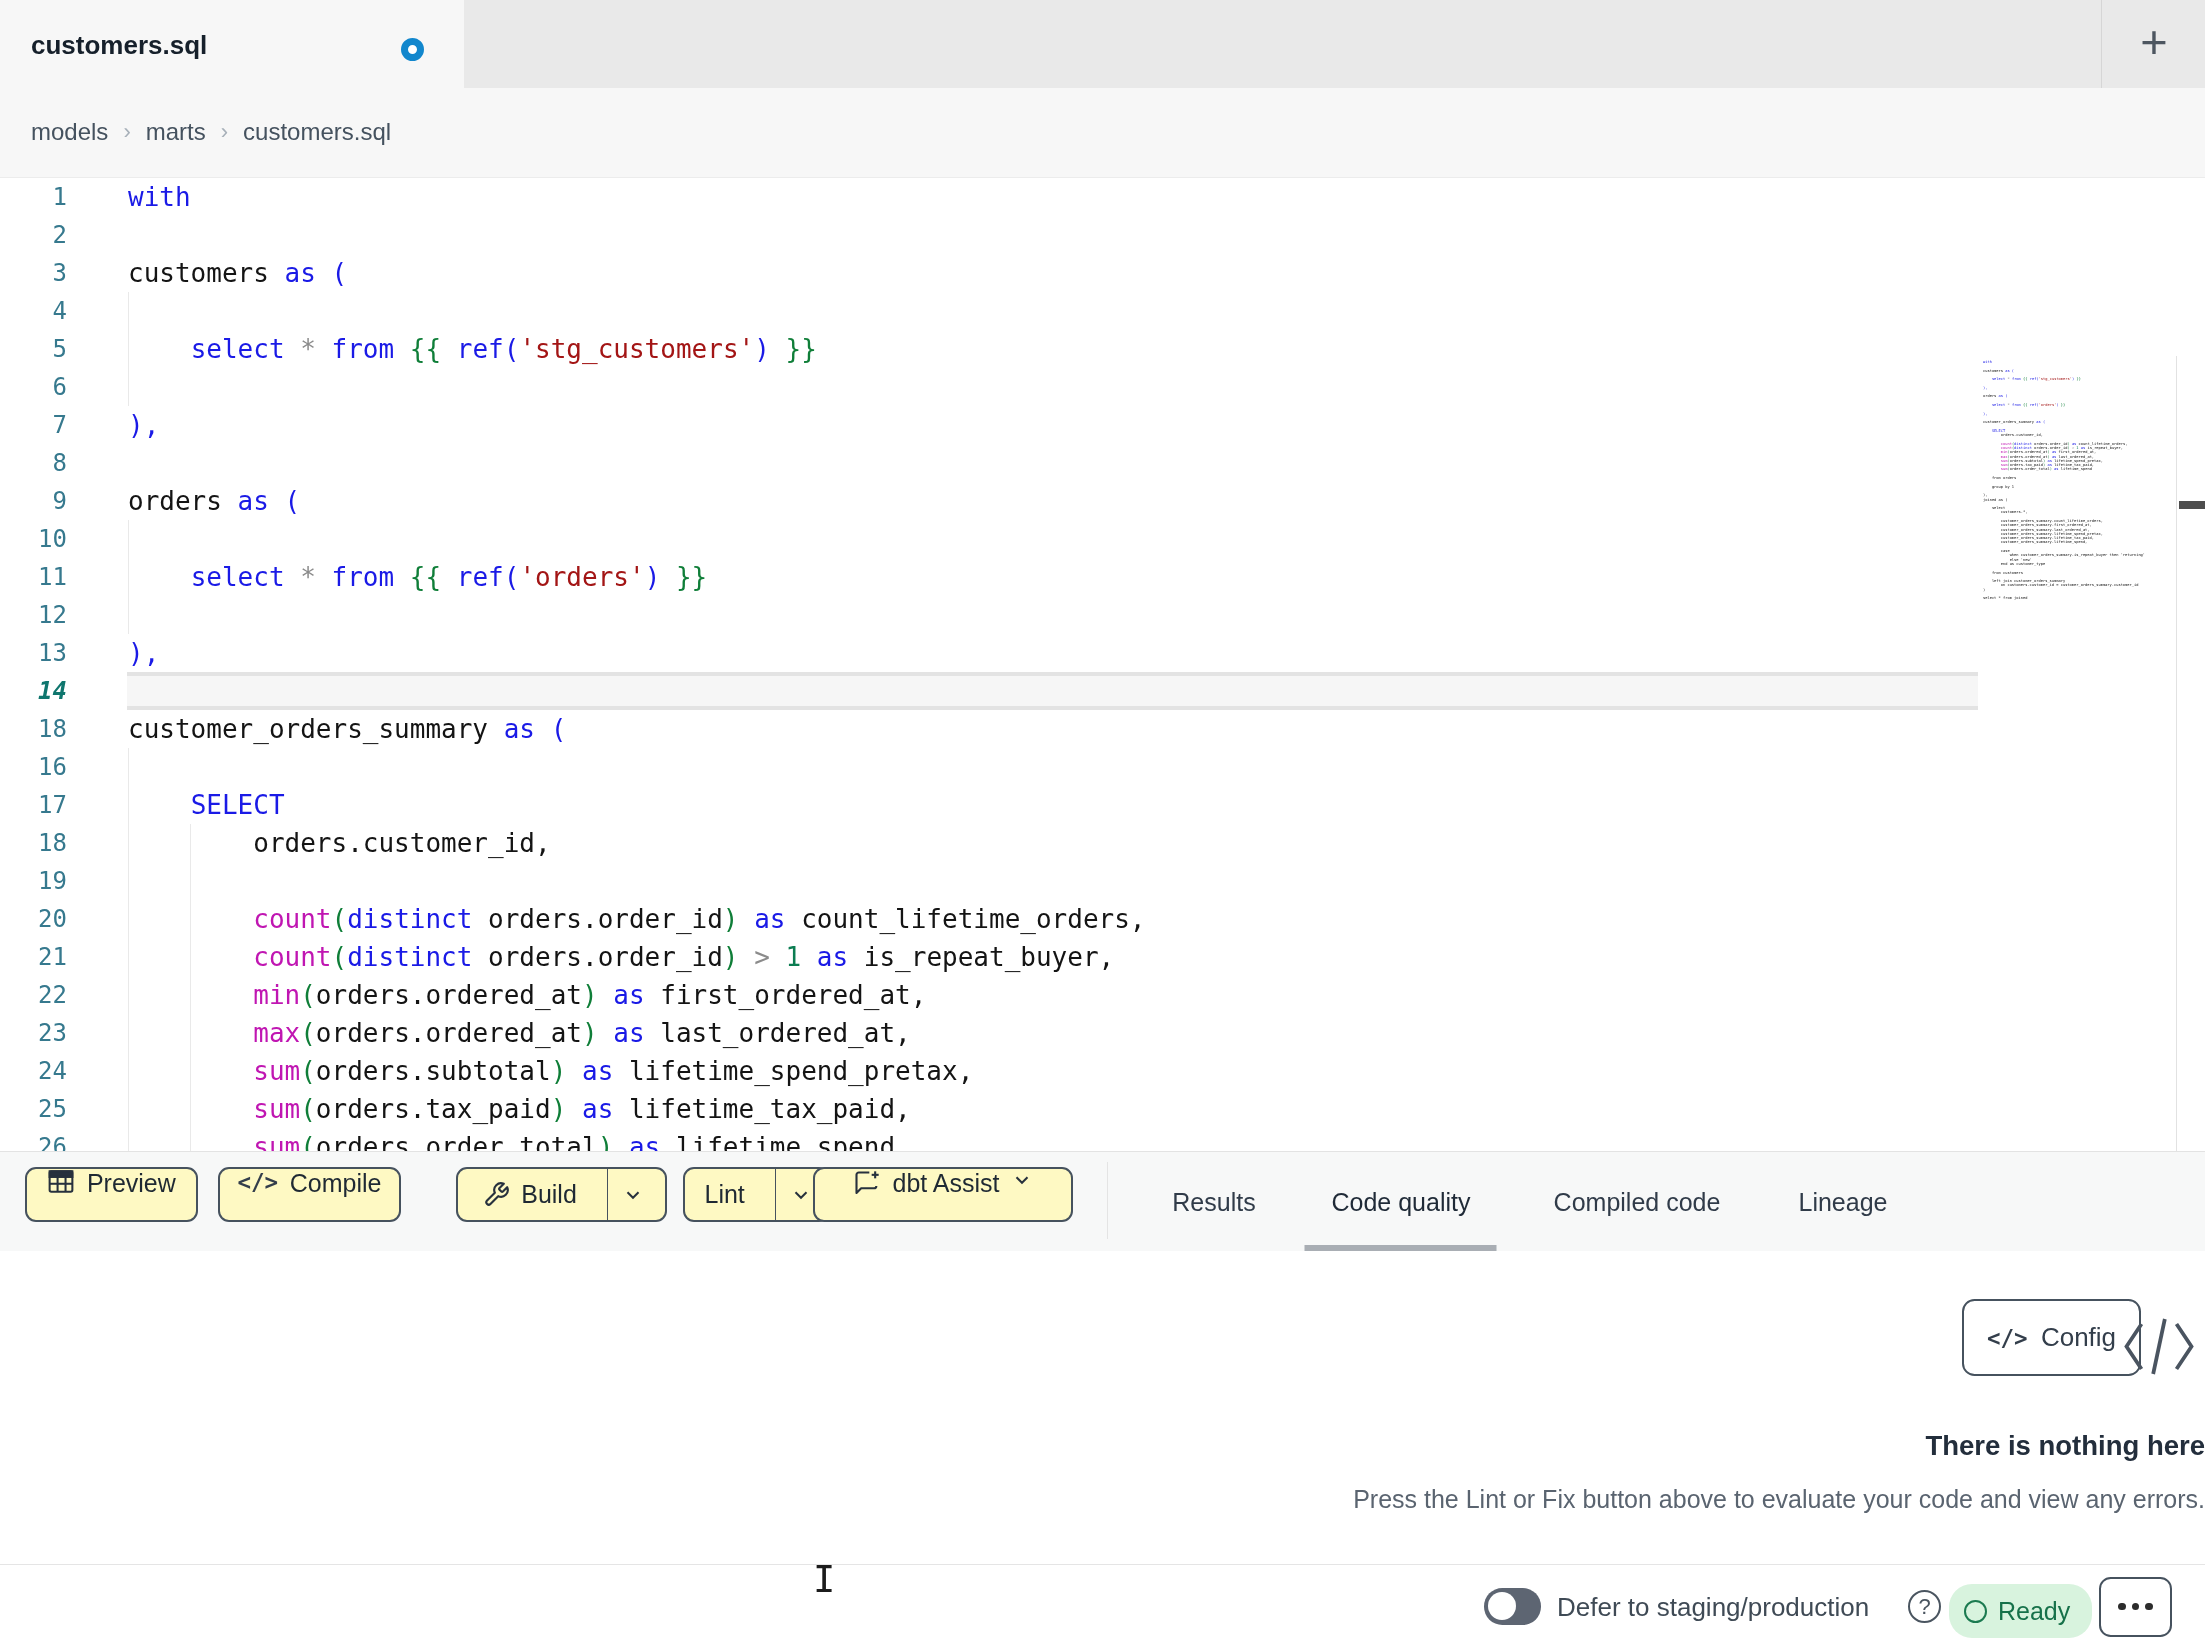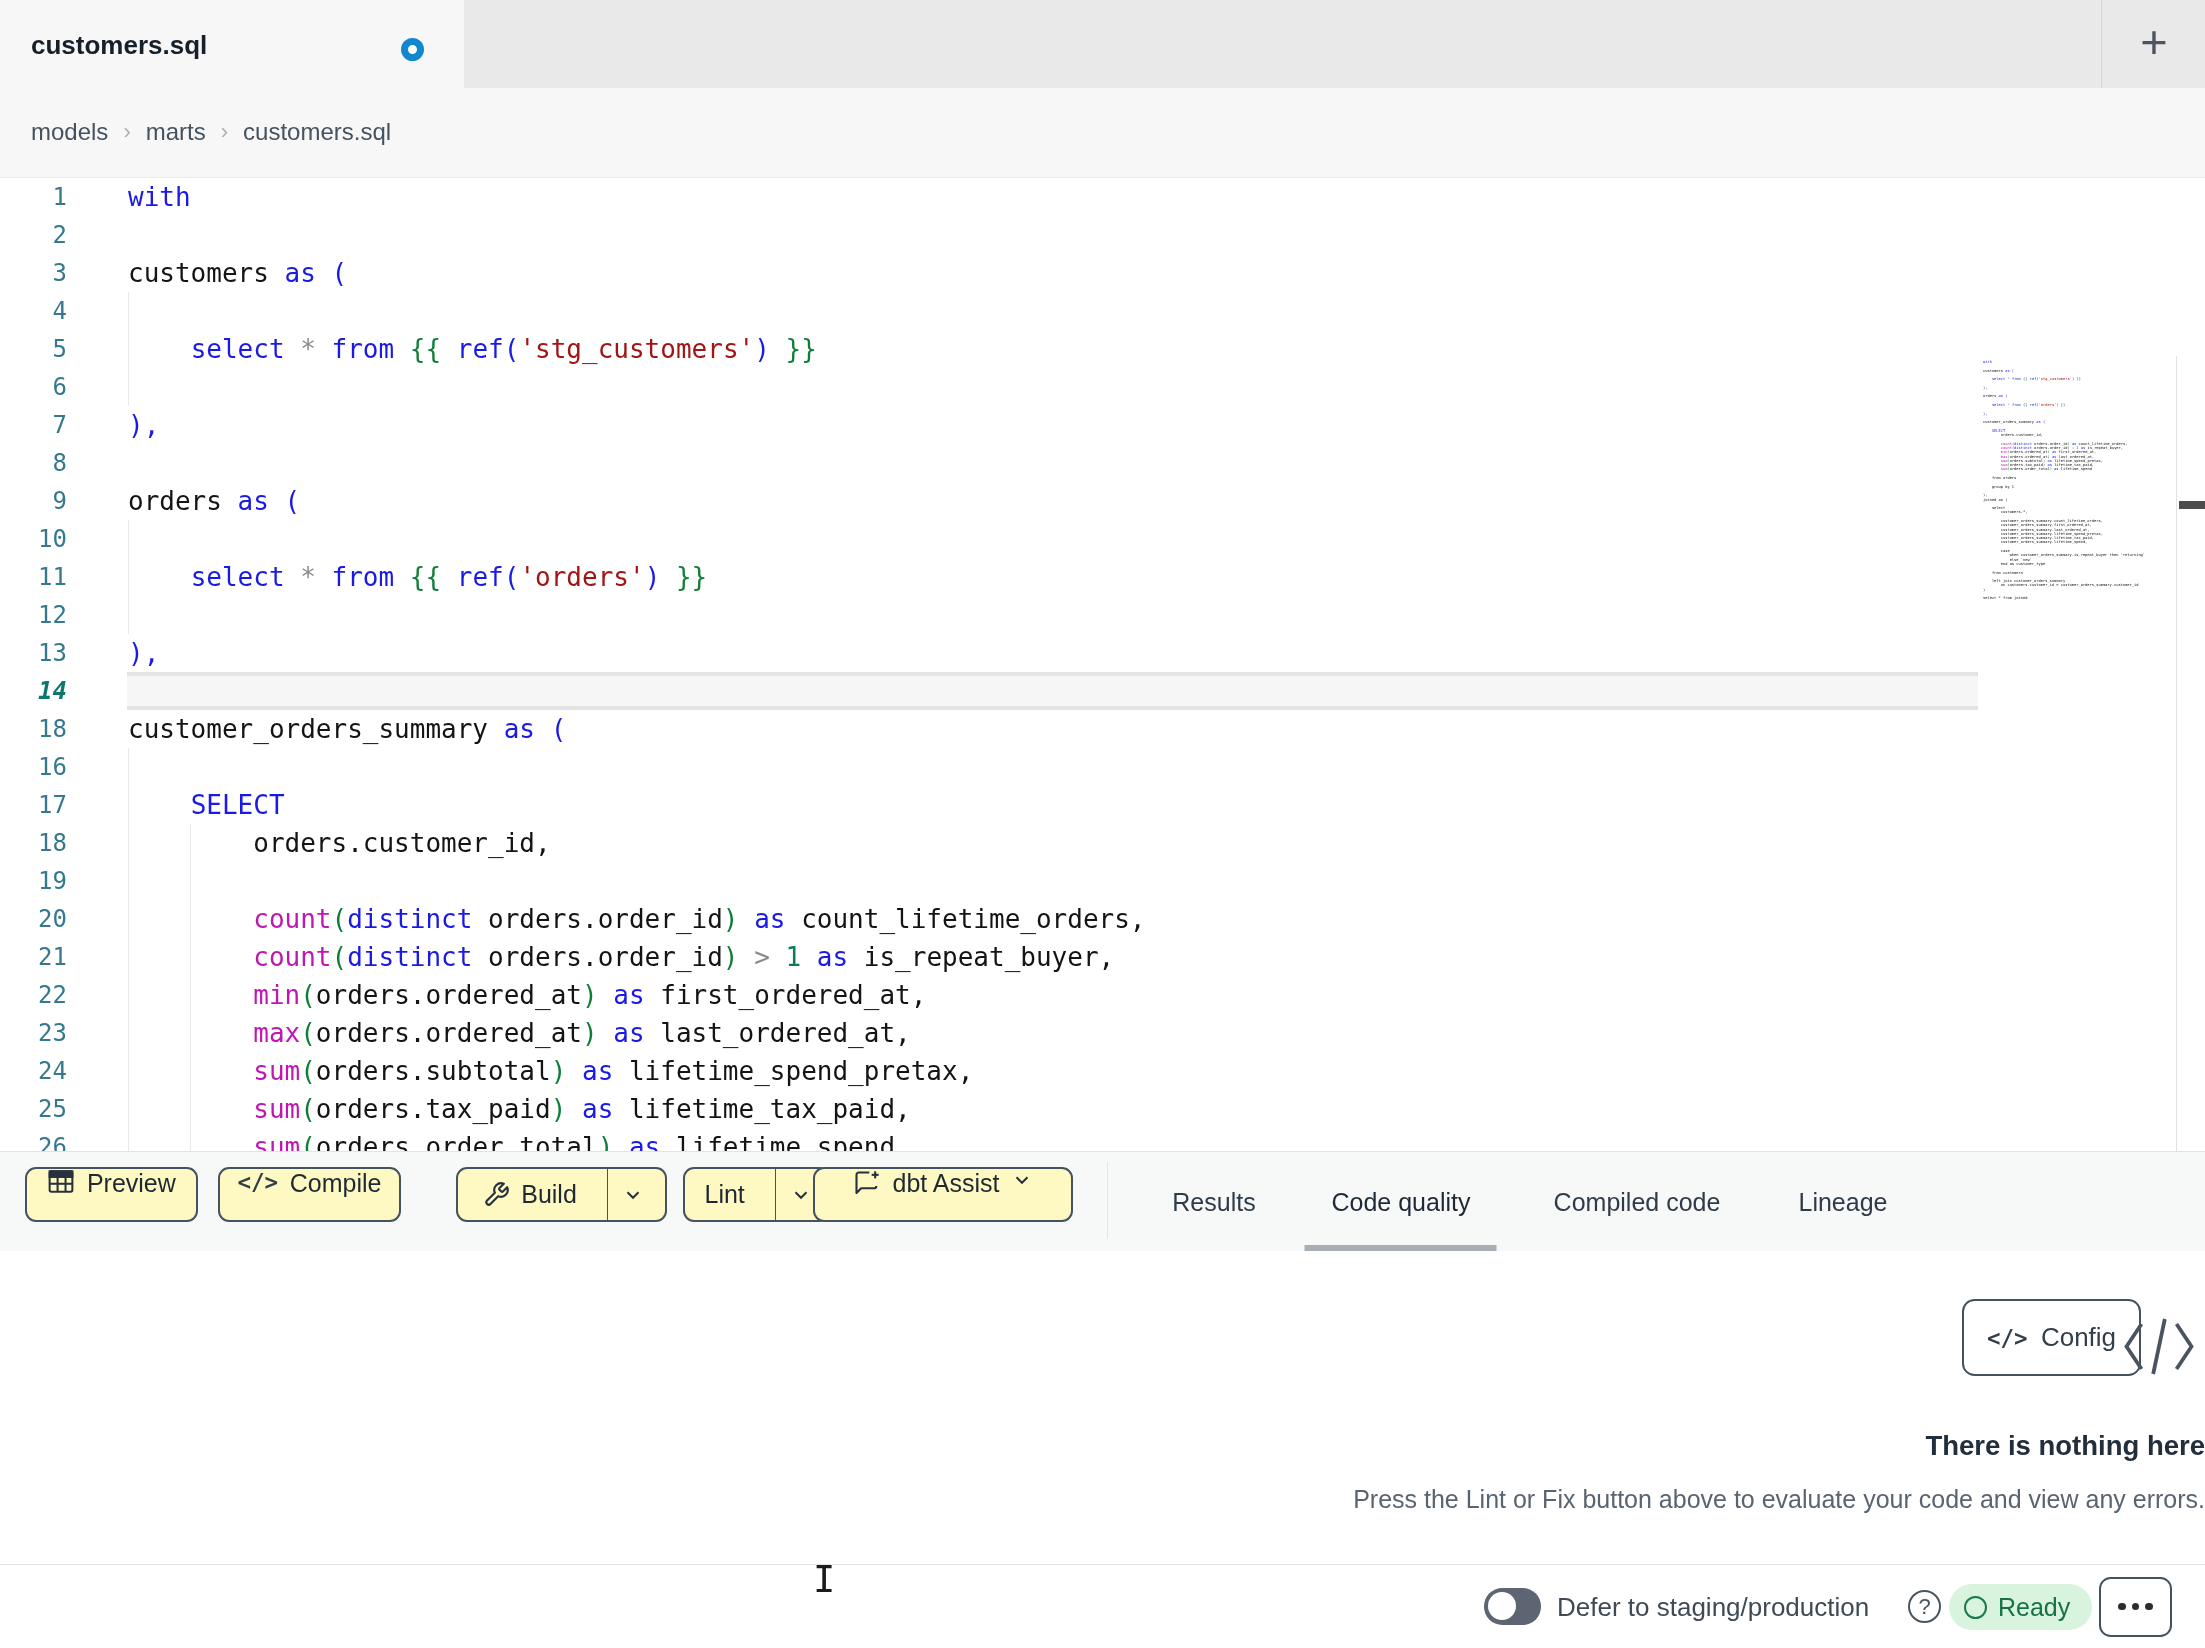--- a/index.html
+++ b/index.html
@@ -89,21 +89,21 @@
 
   
   .statusbar { position:absolute; left:0; top:1564px; width:2205px; height:84px; background:#ffffff; border-top:1.7px solid #e5e5e5; }
   .ibeam { position:absolute; left:813px; top:-6.7px; font-family:"DejaVu Sans Mono", monospace; font-size:37px;
            color:#1c1c1c; }
   .toggle { position:absolute; left:1484px; top:23px; width:57px; height:37px; border-radius:18.3px; background:#5d6572; cursor:pointer; }
   .toggle .knob { position:absolute; left:4.2px; top:4.2px; width:28px; height:28px; border-radius:50%; background:#ffffff; }
   .defer-label { position:absolute; left:1557px; top:0; line-height:84px; font-size:26px; color:#3f4a55; }
   .help-icon { position:absolute; left:1908px; top:25px; width:33px; height:33px; border:2.1px solid #4a5560;
                border-radius:50%; text-align:center; line-height:30px; font-size:22px; color:#4a5560; cursor:pointer; }
-  .ready-badge { position:absolute; left:1949px; top:19px; height:46px; padding:0 22px 0 15px; background:#d8f3de;
+  .ready-badge { position:absolute; left:1949px; top:19px; height:54px; padding:0 22px 0 15px; background:#d8f3de;
                  border-radius:23px; display:flex; align-items:center; gap:11px; }
   .ready-circle { width:23px; height:23px; border-radius:50%; border:2.5px solid #1b7a50; }
   .ready-text { font-size:25px; color:#16714a; }
   .more-btn { position:absolute; left:2099px; top:11.7px; width:73px; height:60px; background:#ffffff;
               border:2.1px solid #46525e; border-radius:11.7px; display:flex; align-items:center; justify-content:center;
               gap:5.8px; cursor:pointer; }
   .dot { width:7.5px; height:7.5px; border-radius:50%; background:#2c2c2c; }
 </style>
 </head>
 <body>

